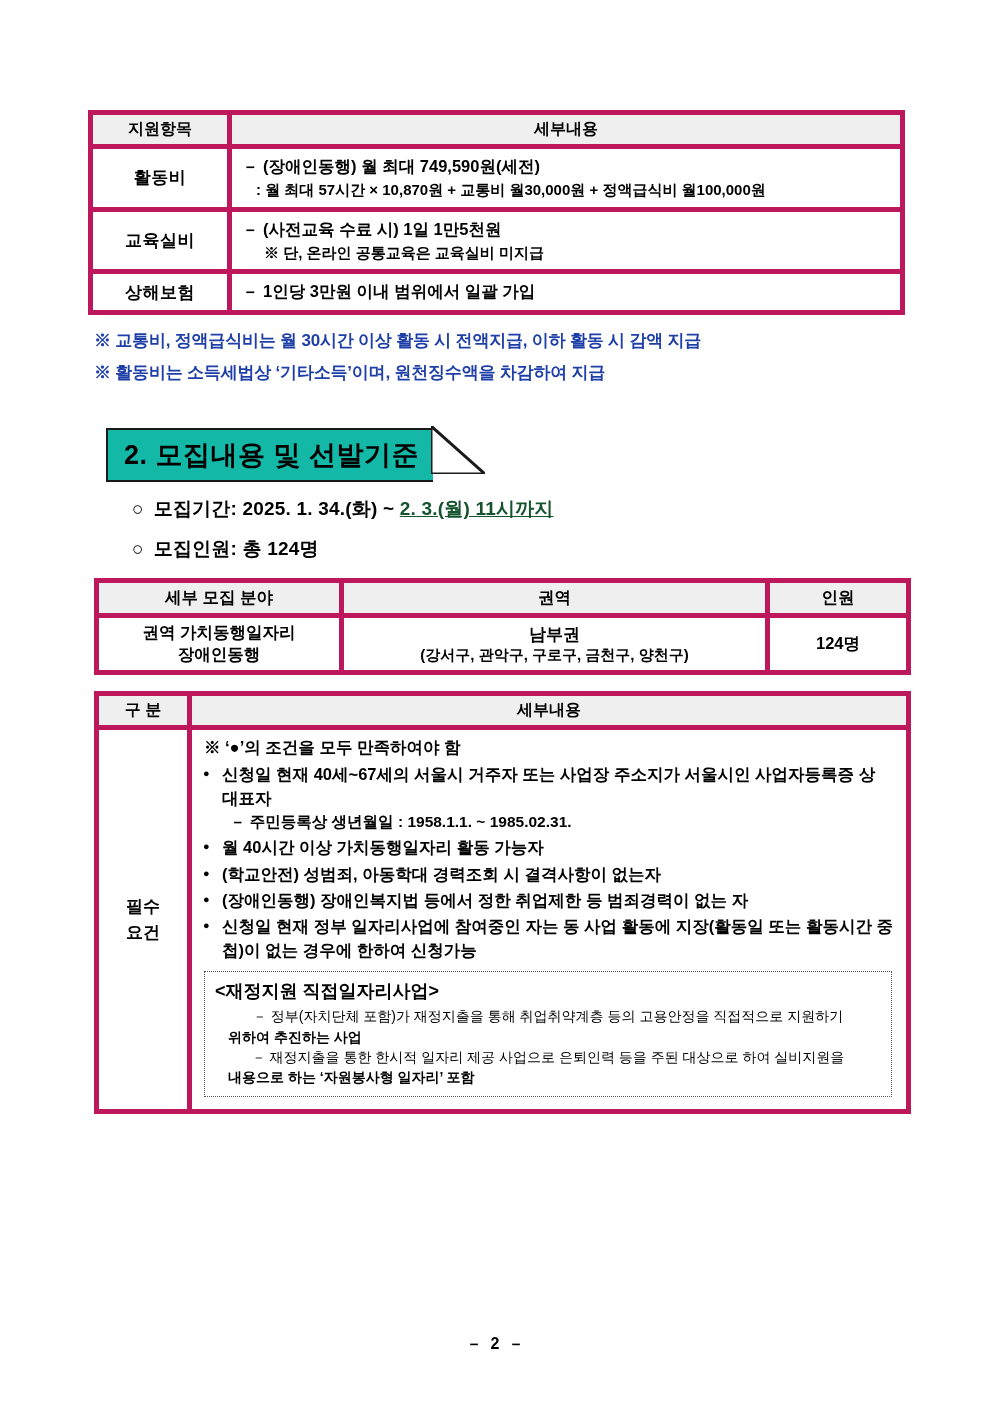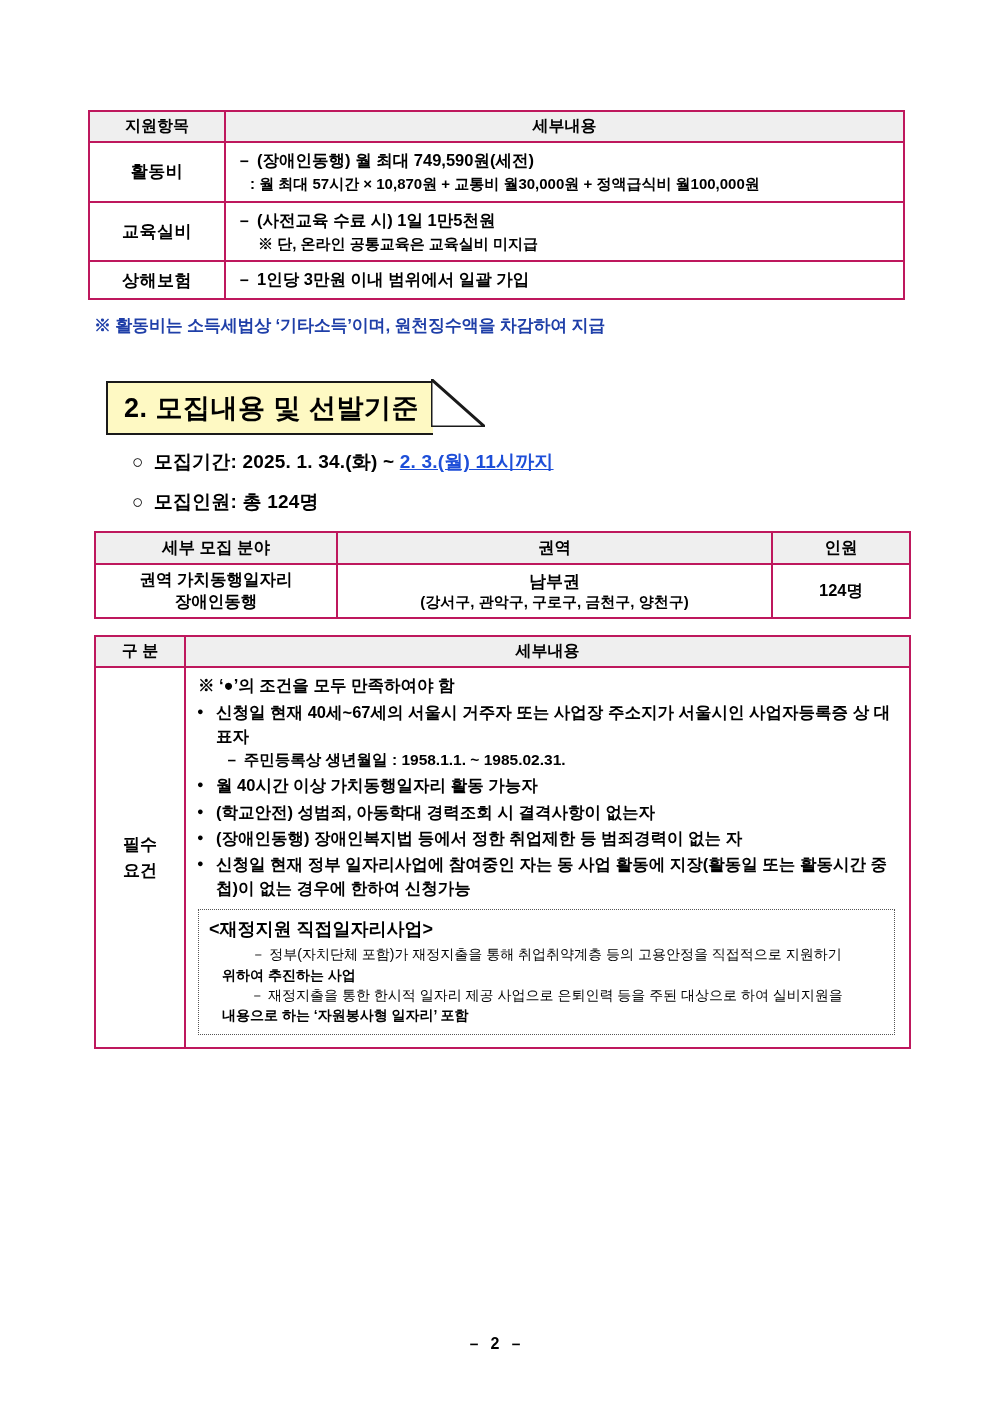--- a/index.html
+++ b/index.html
@@ -22,21 +22,21 @@
     padding: 110px 88px 0 88px;
   }
 
   
   table.doc {
     border-collapse: collapse;
     width: 817px;
     table-layout: fixed;
   }
   table.doc td, table.doc th {
-    border: 2px solid #be185d;
+    border: 5px solid #be185d;
     padding: 4px 8px;
     vertical-align: middle;
     font-size: 16px;
     font-weight: bold;
   }
   .hdr {
     background: #efefef;
     text-align: center;
     font-weight: bold;
   }
@@ -80,21 +80,21 @@
     margin: 44px 0 0 18px;
   }
   .section-head .box {
     border: 2px solid #1a1a1a;
     border-right: none;
     padding: 7px 14px 7px 16px;
     font-size: 27px;
     font-weight: bold;
     letter-spacing: 0.5px;
     position: relative;
-    background: #fef9c3;
+    background: #14b8a6;
   }
   .section-head .flag {
     position: absolute;
     top: -2px;
     right: -52px;
     width: 54px;
     height: calc(100% + 4px);
   }
   .section-head .flag svg { display: block; }
 
@@ -107,21 +107,21 @@
   .sub-head .sq { margin-right: 9px; }
 
   .bullet-line {
     font-size: 19px;
     font-weight: bold;
     margin: 14px 0 0 44px;
     letter-spacing: 0.2px;
   }
   .bullet-line .circ { margin-right: 10px; }
   .red-underline {
-    color: #1d4ed8;
+    color: #14532d;
     text-decoration: underline;
   }
 
   
   #t2 { margin: 16px 0 0 6px; }
   #t2 td { font-size: 16.5px; padding: 4px 6px; }
   #t2 .c1 { width: 228px; text-align: center; }
   #t2 .c3 { width: 124px; text-align: center; }
   #t2 .region-main { font-size: 17px; }
   #t2 .region-sub { font-size: 15px; font-weight: bold; }
@@ -235,20 +235,21 @@
     <tr>
       <td class="label">상해보험</td>
       <td class="body">
         <span>－ 1인당 3만원 이내 범위에서 일괄 가입</span>
       </td>
     </tr>
   </tbody>
     </table>
 
   
+  <div class="note">※ 교통비, 정액급식비는 월 30시간 이상 활동 시 전액지급, 이하 활동 시 감액 지급</div>
   <div class="note">※ 활동비는 소득세법상 ‘기타소득’이며, 원천징수액을 차감하여 지급</div>
 
   
   <div class="section-head">
     <div class="box">2. 모집내용 및 선발기준</div>
     <div class="flag">
       <svg width="54" height="48" viewBox="0 0 54 48" xmlns="http://www.w3.org/2000/svg">
         <polygon points="0,0 54,48 0,48" fill="#ffffff" stroke="#1a1a1a" stroke-width="3"></polygon>
       </svg>
     </div>

